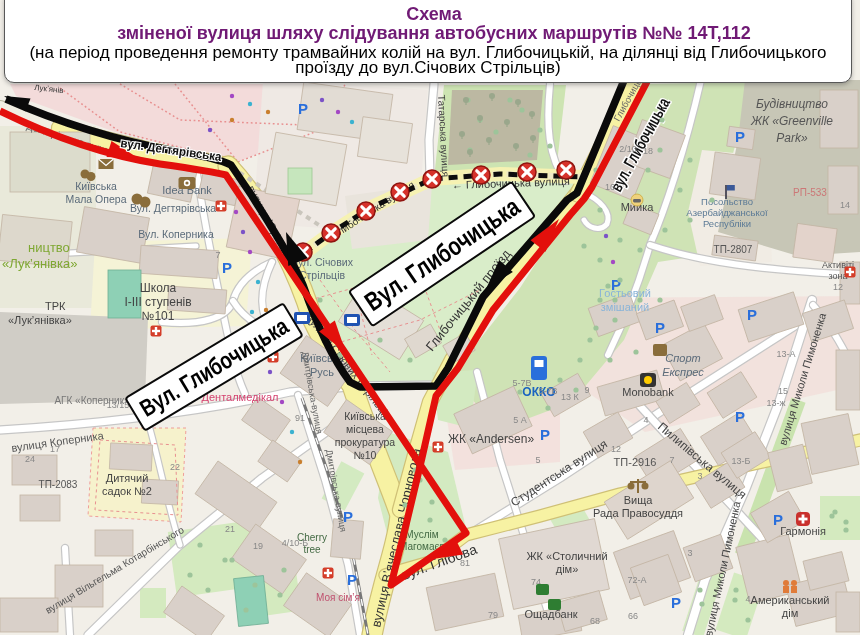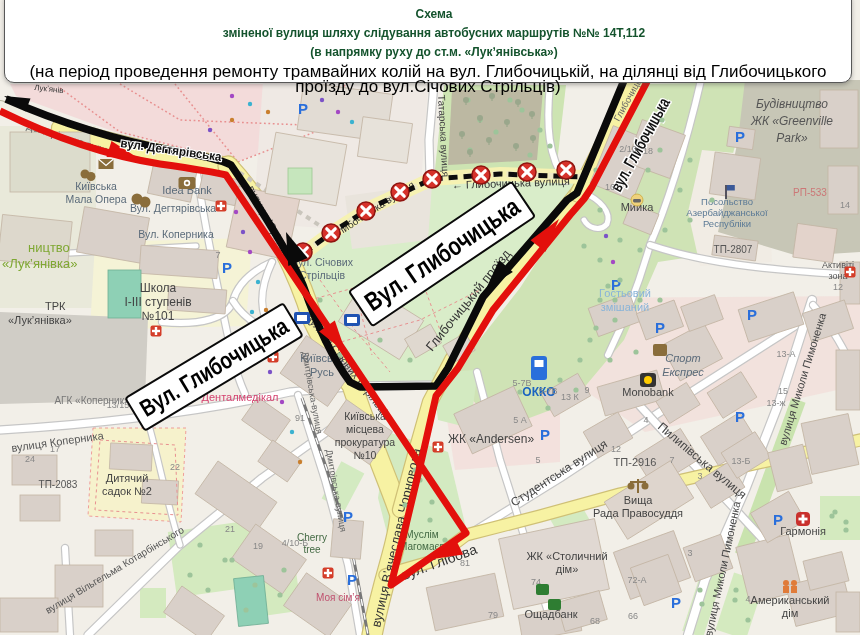--- a/index.html
+++ b/index.html
@@ -1,18 +1,18 @@
 <!DOCTYPE html>
 <html><head><meta charset="utf-8">
 <style>
 html,body{margin:0;padding:0;}
 body{width:860px;height:635px;position:relative;font-family:"Liberation Sans",sans-serif;overflow:hidden;background:#f2efe8;}
 #map{position:absolute;left:0;top:0;}
 #title{position:absolute;left:4px;top:-10px;width:848px;height:93px;background:#fff;border:1.5px solid #585858;border-radius:10px;box-sizing:border-box;box-shadow:0 2px 4px rgba(80,80,80,0.4);text-align:center;}
-#title .b{font-weight:bold;font-size:12px;line-height:19px;color:#14532d;margin-left:12px;}
+#title .b{font-weight:bold;font-size:18px;line-height:19px;color:#701a75;margin-left:12px;}
 #title .s{font-size:17px;line-height:15px;color:#000;margin-top:2px;}
 #t1{margin-top:14px;}
 </style></head>
 <body>
 <div id="map"><svg width="860" height="635" viewBox="0 0 860 635" font-family="Liberation Sans, sans-serif">
 <rect width="860" height="635" fill="#f2efe8"></rect>
 <polygon points="10,84 345,84 325,126 238,162 115,132 16,96" fill="#f3dbda"></polygon>
 <rect x="258" y="84" width="165" height="145" fill="#efe9e4" transform="rotate(4 340 155)"></rect>
 <polygon points="555,298 860,296 860,385 645,432 558,372" fill="#f2dddA" opacity="0.75"></polygon>
 <polygon points="440,375 560,380 560,462 455,470" fill="#f3dcd9" opacity="0.7"></polygon>
@@ -569,14 +569,13 @@
         <text x="0" y="8.399999999999999" font-size="24" font-weight="bold" fill="#000" text-anchor="middle" textLength="168" lengthAdjust="spacingAndGlyphs">Вул. Глибочицька</text>
       </g>
 <g transform="translate(442 254) rotate(-34)">
         <rect x="-98.0" y="-21.0" width="196" height="42" fill="#fff" stroke="#0a0a0a" stroke-width="2" rx="3"></rect>
         <text x="0" y="9.1" font-size="26" font-weight="bold" fill="#000" text-anchor="middle" textLength="180" lengthAdjust="spacingAndGlyphs">Вул. Глибочицька</text>
       </g>
 </svg></div>
 <div id="title">
 <div class="b" id="t1">Схема</div>
 <div class="b">зміненої вулиця шляху слідування автобусних маршрутів №№ 14Т,112</div>
-<div class="b">(в напрямку руху до ст.м. «Лукʼянівська»)</div>
 <div class="s">(на період проведення ремонту трамвайних колій на вул. Глибочицькій, на ділянці від Глибочицького проїзду до вул.Січових Стрільців)</div>
 </div>
 </body></html>

